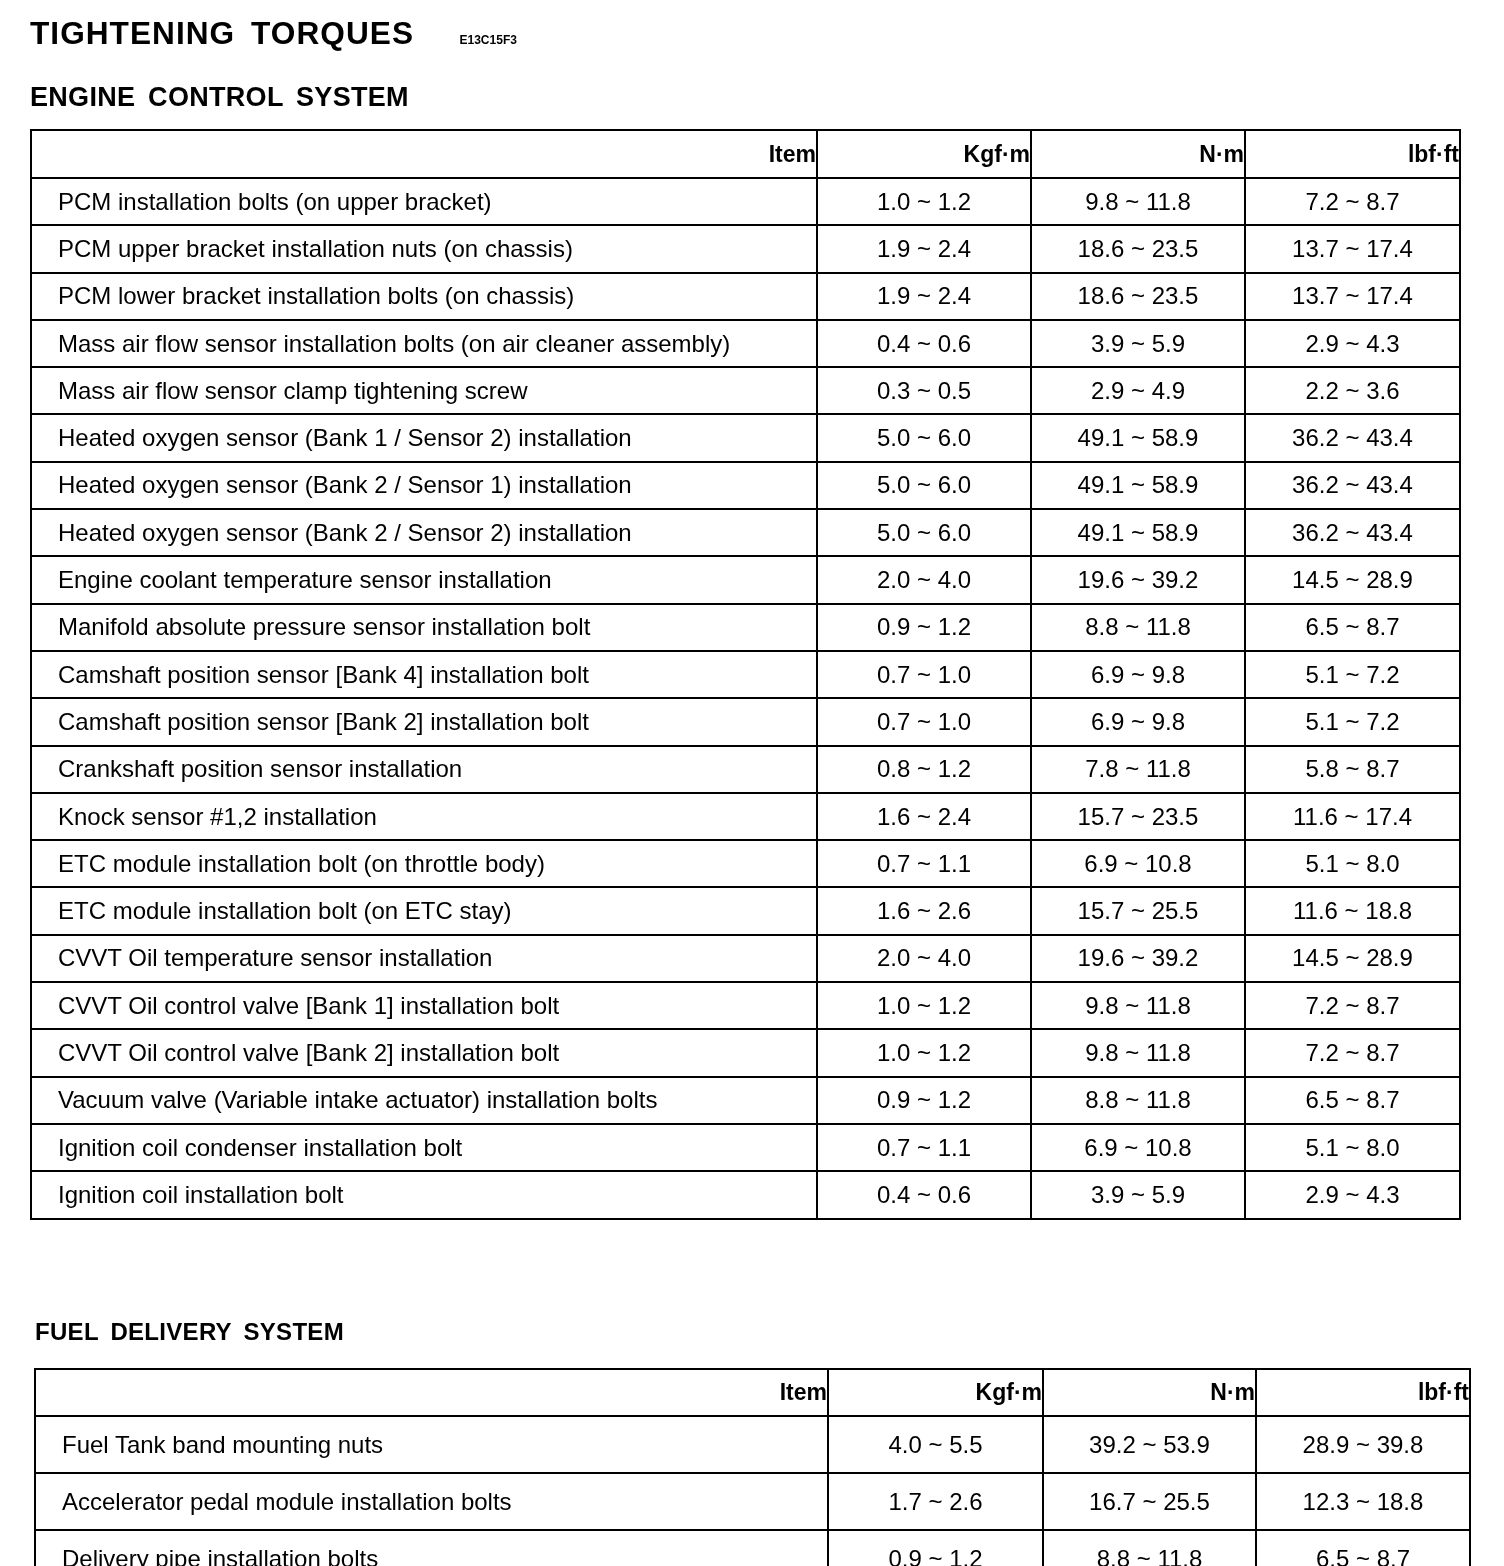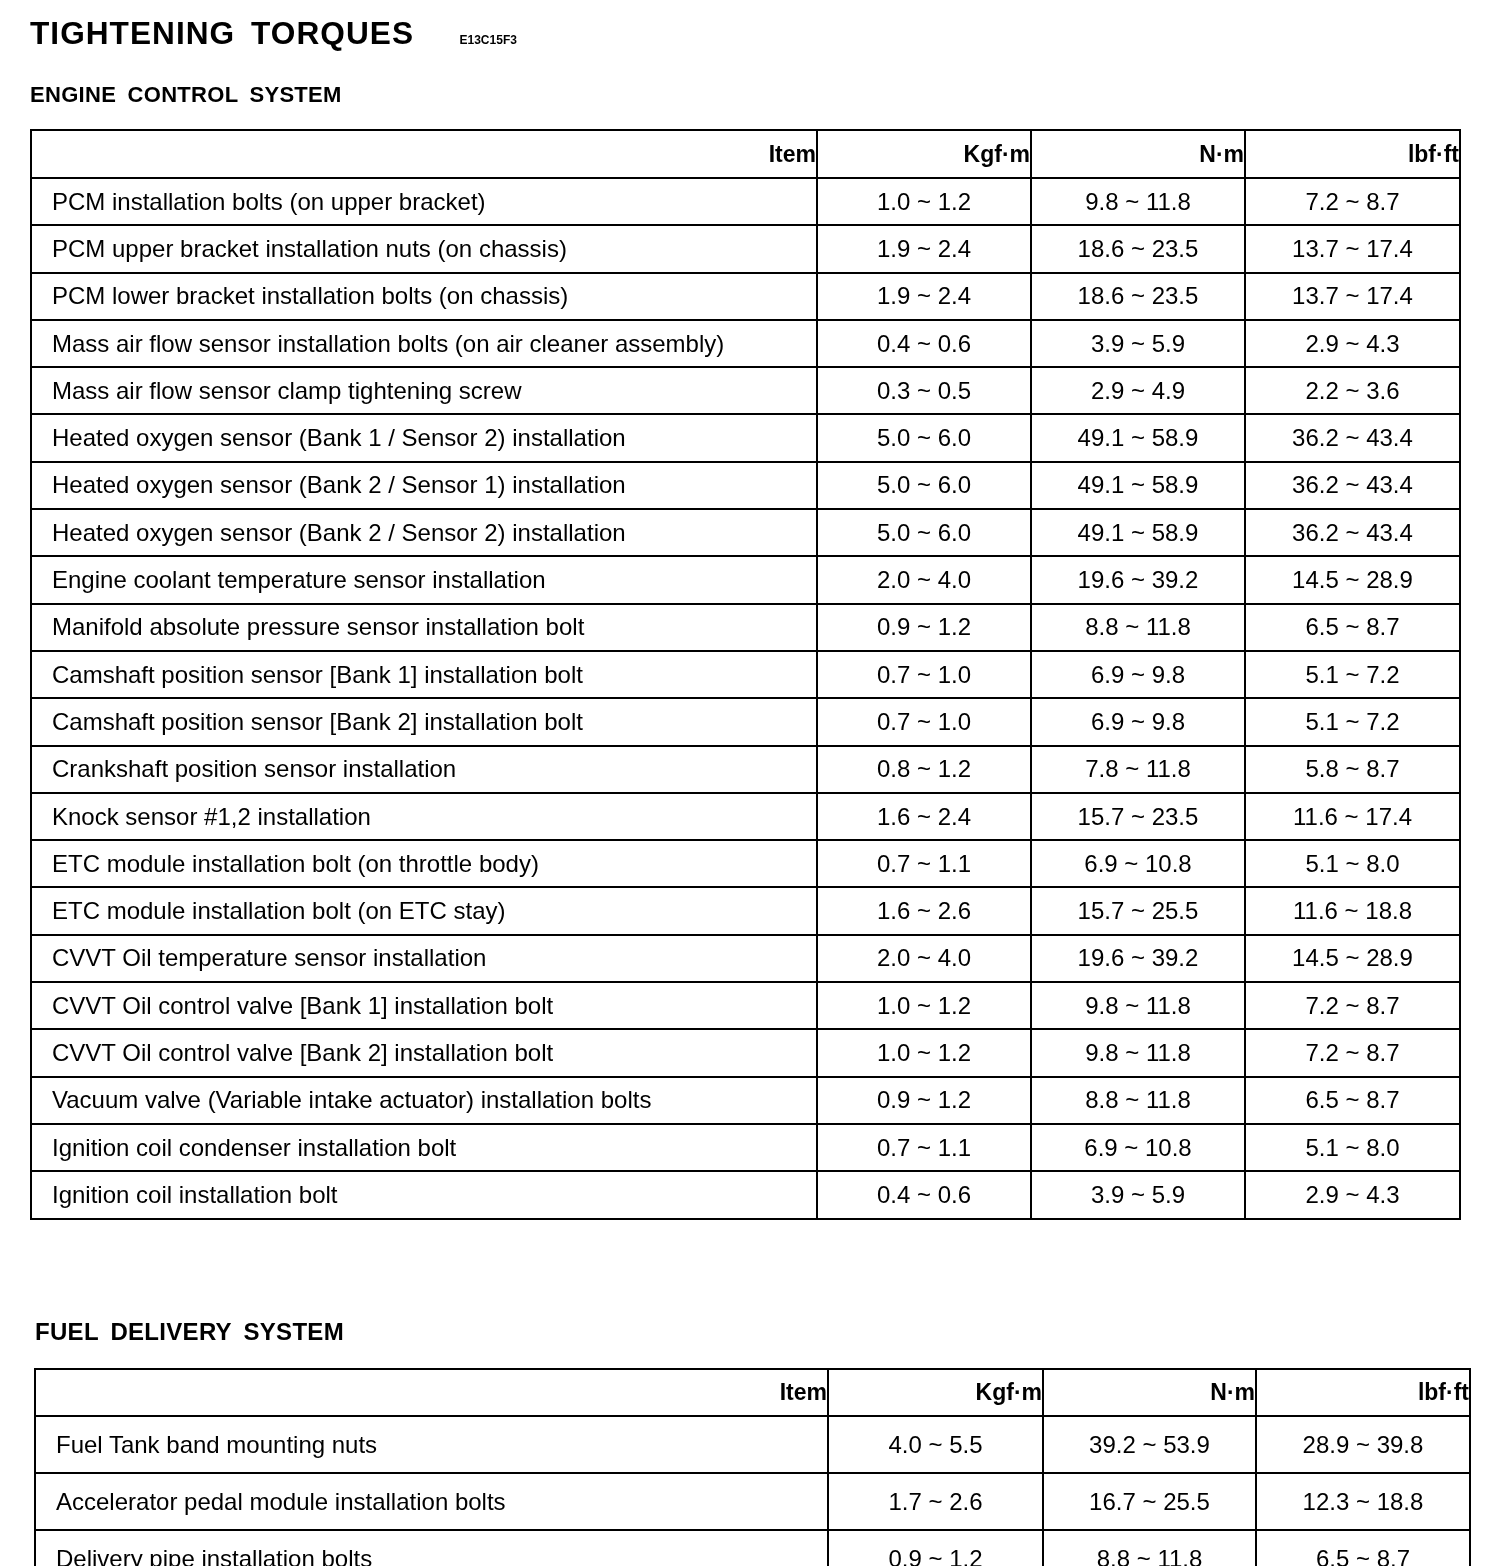--- a/index.html
+++ b/index.html
@@ -34,21 +34,21 @@
     .doc-code {
       font-family: "Liberation Sans", sans-serif;
       font-weight: bold;
       font-size: 12px;
       margin-left: 53px;
     }
     .section-title {
       position: absolute;
       font-family: "Liberation Sans", sans-serif;
       font-weight: bold;
-      font-size: 22px;
+      font-size: 27px;
       word-spacing: 5px;
       letter-spacing: 0.3px;
     }
     .section-title.engine { left: 30px; top: 82px; }
     .section-title.fuel { left: 35px; top: 1318px; font-size: 24px; }
 
     table.torque {
       position: absolute;
       border-collapse: collapse;
       table-layout: fixed;
@@ -63,21 +63,21 @@
     table.torque th {
       font-weight: bold;
       font-size: 23px;
       text-align: right;
     }
     table.torque td {
       font-size: 24px;
     }
     table.torque td.item {
       text-align: left;
-      padding-left: 20px;
+      padding-left: 26px;
       margin-left: 47px;
     }
     table.torque td.val {
       text-align: center;
     }
     table.engine-table {
       left: 30px;
       top: 129px;
       width: 1429px;
     }
@@ -182,21 +182,21 @@
         <td class="val">19.6 ~ 39.2</td>
         <td class="val">14.5 ~ 28.9</td>
       </tr>
     <tr class="row">
         <td class="item">Manifold absolute pressure sensor installation bolt</td>
         <td class="val">0.9 ~ 1.2</td>
         <td class="val">8.8 ~ 11.8</td>
         <td class="val">6.5 ~ 8.7</td>
       </tr>
     <tr class="row">
-        <td class="item">Camshaft position sensor [Bank 1] installation bolt</td>
+        <td class="item">Camshaft position sensor [Bank 4] installation bolt</td>
         <td class="val">0.7 ~ 1.0</td>
         <td class="val">6.9 ~ 9.8</td>
         <td class="val">5.1 ~ 7.2</td>
       </tr>
     <tr class="row">
         <td class="item">Camshaft position sensor [Bank 2] installation bolt</td>
         <td class="val">0.7 ~ 1.0</td>
         <td class="val">6.9 ~ 9.8</td>
         <td class="val">5.1 ~ 7.2</td>
       </tr>

